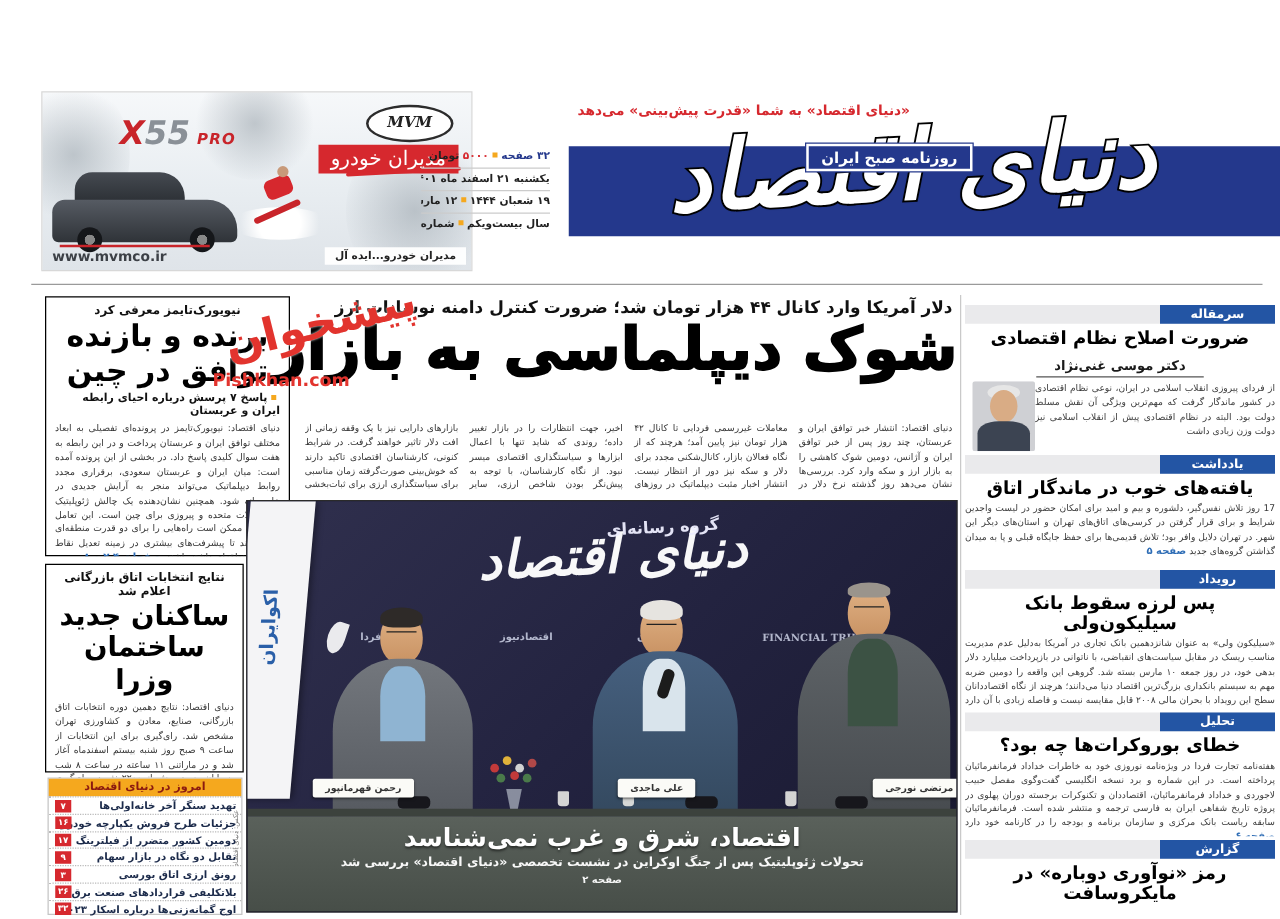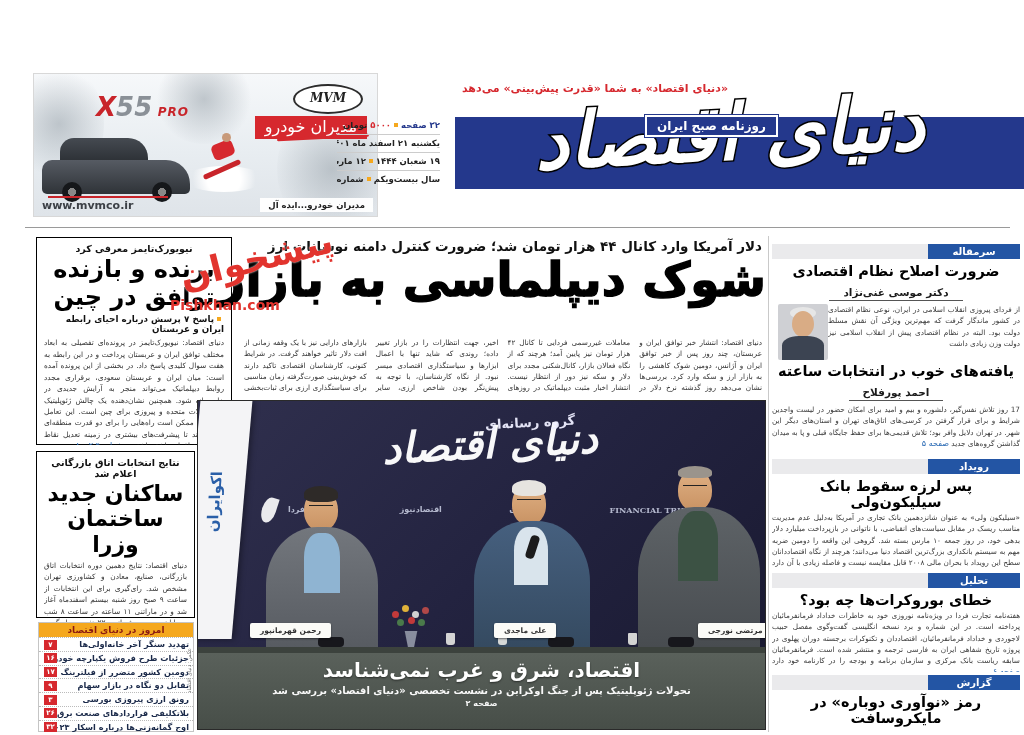--- a/index.html
+++ b/index.html
@@ -49,21 +49,21 @@
   .lbox{border:1px solid #000000;background:#fff;padding:5px 7px;box-sizing:border-box;}
   .box1{left:36px;top:237px;width:196px;height:208px;}
   .box2{left:36px;top:451px;width:159px;height:167px;}
   .kicker-s{font-size:9.5px;font-weight:bold;text-align:center;color:#111;}
   .ltitle{font-size:24px;font-weight:bold;text-align:center;line-height:1.15;color:#000;margin:2px 0 3px;}
   .box2 .ltitle{font-size:22px;}
   .lsub{font-size:8.8px;font-weight:bold;color:#111;margin:1px 0 3px;}
   .lbody{font-size:7.4px;line-height:1.55;text-align:justify;color:#333;overflow:hidden;}
   .box1 .lbody{height:108px;}
   .box2 .lbody{height:92px;}
-  .pref{color:#2d6cb5;font-weight:normal;font-size:8px;}
+  .pref{color:#2d6cb5;font-weight:bold;font-size:8px;}
   .today{left:38px;top:622px;width:154px;height:108px;border:1px solid #c5c5c5;background:#fff;}
   .today-hdr{height:14px;line-height:14px;background:linear-gradient(#f8b63a,#f executive5a81e);background:#f5a81e;color:#8b1a10;font-size:9px;font-weight:bold;text-align:center;}
   .t-item{position:relative;height:12.8px;line-height:12.8px;border-top:1px dotted #bbb;padding:0 4px 0 22px;font-size:8.2px;font-weight:bold;color:#1b2a4a;text-align:right;white-space:nowrap;overflow:hidden;}
   .t-item:first-of-type{border-top:none;}
   .t-badge{position:absolute;left:5px;top:1.5px;width:13px;height:10px;line-height:10px;background:#d6282e;color:#fff;font-size:7px;font-weight:bold;text-align:center;}
 
   
   .lead-kicker{left:240px;top:238px;width:522px;font-size:13.5px;font-weight:bold;color:#111;z-index:3;}
   .lead-headline{left:236px;top:252px;width:530px;text-align:center;font-size:47px;font-weight:bold;color:#000;-webkit-text-stroke:1.4px #000;z-index:3;white-space:nowrap;}
   .lead-body{left:244px;top:337px;width:518px;height:61px;column-count:4;column-gap:9px;font-size:7.3px;line-height:1.55;text-align:justify;color:#333;overflow:hidden;}
@@ -175,21 +175,21 @@
   <div class="ltitle">ساکنان جدید ساختمان وزرا</div>
   <div class="lbody"><span>دنیای اقتصاد: نتایج دهمین دوره انتخابات اتاق بازرگانی، صنایع، معادن و کشاورزی تهران مشخص شد. رای‌گیری برای این انتخابات از ساعت ۹ صبح روز شنبه بیستم اسفندماه آغاز شد و در ماراتنی ۱۱ ساعته در ساعت ۸ شب به پایان رسید. بیش از ۲۲۰۰ نفر در رای‌گیری شرکت کردند که نتیجه آن پیروزی لیست ائتلاف برای فردا شد. از میان بیش از ۱۸۰ کاندیدای انتخابات اتاق تهران که برای ۴۰ کرسی رقابت کردند هر ۴۰ نفر لیست این ائتلاف برگزیده شدند و برای ۴ سال به ساختمان وزرا راه یافتند.</span> </div>
 </div>
 
 <div class="abs today">
   <div class="today-hdr">امروز در دنیای اقتصاد</div>
   <div class="t-item"><span class="t-badge">۷</span><span>تهدید سنگر آخر خانه‌اولی‌ها</span></div>
   <div class="t-item"><span class="t-badge">۱۶</span><span>جزئیات طرح فروش یکپارچه خودرو</span></div>
   <div class="t-item"><span class="t-badge">۱۷</span><span>دومین کشور متضرر از فیلترینگ</span></div>
   <div class="t-item"><span class="t-badge">۹</span><span>تقابل دو نگاه در بازار سهام</span></div>
-  <div class="t-item"><span class="t-badge">۳</span><span>رونق ارزی پیروزی بورسی</span></div>
+  <div class="t-item"><span class="t-badge">۳</span><span>رونق ارزی اتاق بورسی</span></div>
   <div class="t-item"><span class="t-badge">۲۶</span><span>بلاتکلیفی قراردادهای صنعت برق</span></div>
   <div class="t-item"><span class="t-badge">۳۲</span><span>اوج گمانه‌زنی‌ها درباره اسکار ۲۰۲۳</span></div>
 </div>
 
 <div class="abs lead-kicker">دلار آمریکا وارد کانال ۴۴ هزار تومان شد؛ ضرورت کنترل دامنه نوسانات ارز</div>
 <div class="abs lead-headline">شوک دیپلماسی به بازار</div>
 <div class="abs lead-body"><span>دنیای اقتصاد: انتشار خبر توافق ایران و عربستان، چند روز پس از خبر توافق ایران و آژانس، دومین شوک کاهشی را به بازار ارز و سکه وارد کرد. بررسی‌ها نشان می‌دهد روز گذشته نرخ دلار در معاملات غیررسمی فردایی تا کانال ۴۲ هزار تومان نیز پایین آمد؛ هرچند که از نگاه فعالان بازار، کانال‌شکنی مجدد برای دلار و سکه نیز دور از انتظار نیست. انتشار اخبار مثبت دیپلماتیک در روزهای اخیر، جهت انتظارات را در بازار تغییر داده؛ روندی که شاید تنها با اعمال ابزارها و سیاستگذاری اقتصادی میسر نبود. از نگاه کارشناسان، با توجه به پیش‌نگر بودن شاخص ارزی، سایر بازارهای دارایی نیز با یک وقفه زمانی از افت دلار تاثیر خواهند گرفت. در شرایط کنونی، کارشناسان اقتصادی تاکید دارند که خوش‌بینی صورت‌گرفته زمان مناسبی برای سیاستگذاری ارزی برای ثبات‌بخشی به بازار در یک کریدور مشخص است و می‌تواند آینده بازار را برای فعالان اقتصادی باثبات و قابل پیش‌بینی کند و از شدت نوسانات غیرمنتظره و بادوام شاخص ارزی بکاهد.</span> </div>
 
 <div class="abs photo">
   <div class="scene">
@@ -284,22 +284,24 @@
           <span class="p-head"></span>
           <span class="p-suit"></span>
         </span>
 
       </span>
       <span>از فردای پیروزی انقلاب اسلامی در ایران، نوعی نظام اقتصادی در کشور ماندگار گرفت که مهم‌ترین ویژگی آن نقش مسلط دولت بود. البته در نظام اقتصادی پیش از انقلاب اسلامی نیز دولت وزن زیادی داشت</span>
     </div>
   </div>
 
   <div class="sec s2">
-    <div class="sec-title">یافته‌های خوب در انتخابات ساعته</div>
-    <div class="sec-author"><span>احمد پورفلاح</span></div>
+    <div class="sec-hdr">
+        <div class="sec-tab">یادداشت</div>
+      </div>
+    <div class="sec-title">یافته‌های خوب در ماندگار اتاق</div>
     <div class="sec-body"><span>17 روز تلاش نفس‌گیر، دلشوره و بیم و امید برای امکان حضور در لیست واجدین شرایط و برای قرار گرفتن در کرسی‌های اتاق‌های تهران و استان‌های دیگر این شهر. در تهران دلایل وافر بود؛ تلاش قدیمی‌ها برای حفظ جایگاه قبلی و پا به میدان گذاشتن گروه‌های جدید</span> <span class="pref">صفحه ۵</span></div>
   </div>
 
   <div class="sec s3">
     <div class="sec-hdr">
         <div class="sec-tab">رویداد</div>
       </div>
     <div class="sec-title">پس لرزه سقوط بانک سیلیکون‌ولی</div>
     <div class="sec-body"><span>«سیلیکون ولی» به عنوان شانزدهمین بانک تجاری در آمریکا به‌دلیل عدم مدیریت مناسب ریسک در مقابل سیاست‌های انقباضی، با ناتوانی در بازپرداخت میلیارد دلار بدهی خود، در روز جمعه ۱۰ مارس بسته شد. گروهی این واقعه را دومین ضربه مهم به سیستم بانکداری بزرگ‌ترین اقتصاد دنیا می‌دانند؛ هرچند از نگاه اقتصاددانان سطح این رویداد با بحران مالی ۲۰۰۸ قابل مقایسه نیست و فاصله زیادی با آن دارد</span> <span class="pref">صفحه ۱۳</span></div>
   </div>

